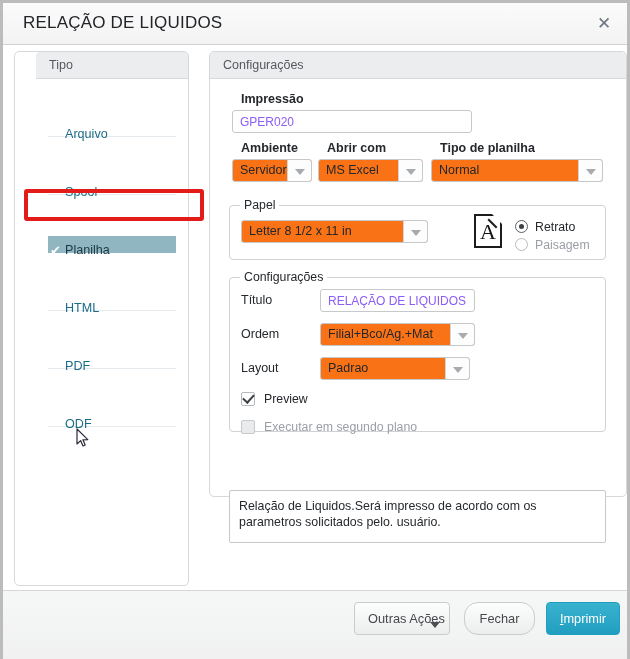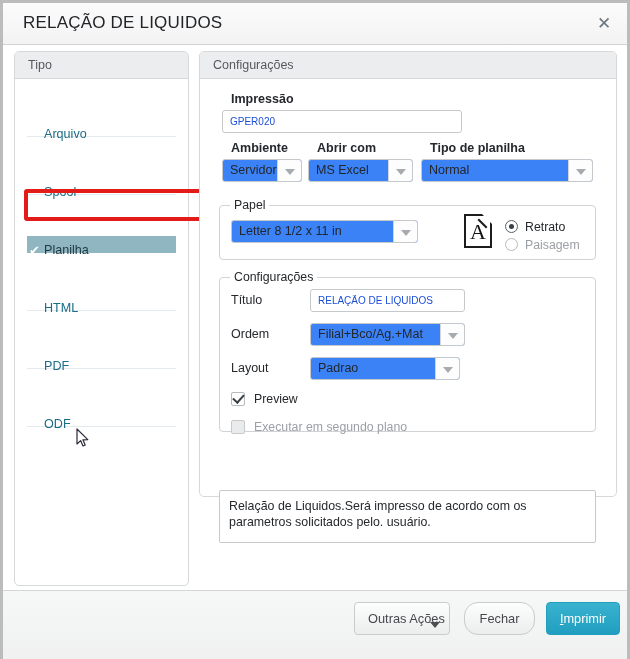--- a/index.html
+++ b/index.html
@@ -72,22 +72,22 @@
     height: 26px;
     line-height: 26px;
     padding-left: 13px;
     font-size: 12.5px;
     color: #55595e;
     background: #ecedef;
     border-bottom: 1px solid #d6d8da;
     border-radius: 4px 4px 0 0;
   }
 
-  .panel-tipo  { left: 11px;  top: 6px;  width: 175px; height: 535px; }
-  .panel-conf  { left: 196px; top: 6px;  width: 418px; height: 446px; }
+  .panel-tipo  { left: 11px;  top: 6px;  width: 175px; height: 535px; padding-left: 21px; }
+  .panel-conf  { left: 206px; top: 6px;  width: 418px; height: 446px; }
 
   
   .side-list { padding: 0 12px; }
   .side-item {
     position: relative;
     height: 17px;
     line-height: 29px;
     padding-left: 17px;
     font-size: 12.6px;
     color: #1b6c86;
@@ -134,36 +134,36 @@
     font-size: 12.5px;
     color: #25282c;
   }
 
   .txt {
     box-sizing: border-box;
     border: 1px solid #c6c9cc;
     border-radius: 3px;
     background: #ffffff;
     font-family: "Liberation Sans", sans-serif;
-    font-size: 10px;
-    color: #1d4ed8;
+    font-size: 12px;
+    color: #8b5cf6;
     padding: 0 7px;
     height: 23px;
     line-height: 21px;
     outline: none;
   }
 
   
   .combo {
     box-sizing: border-box;
     display: flex;
     height: 23px;
     border: 1px solid #c6c9cc;
     border-radius: 3px;
-    background: #3b82f6;
+    background: #f97316;
     overflow: hidden;
   }
   .combo .val {
     flex: 1 1 auto;
     font-size: 12.5px;
     color: #23262a;
     line-height: 21px;
     padding-left: 7px;
     white-space: nowrap;
     overflow: hidden;

